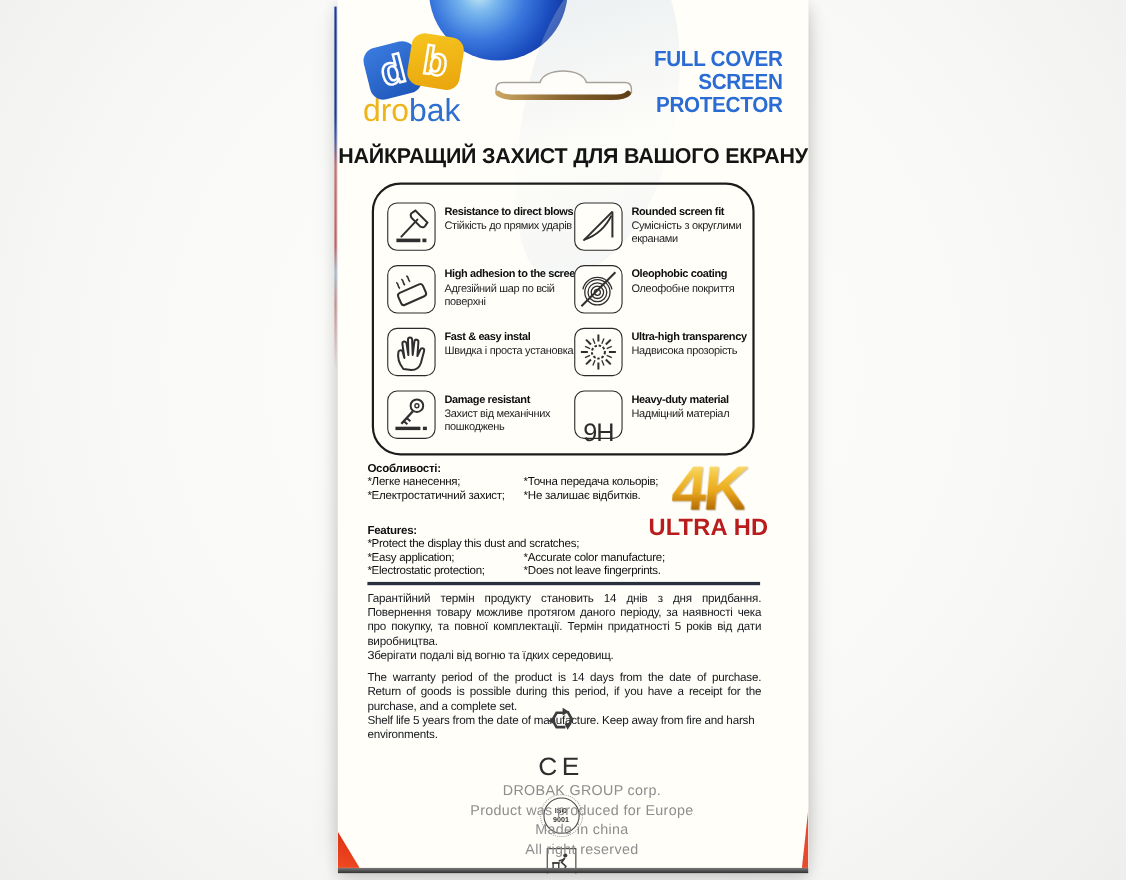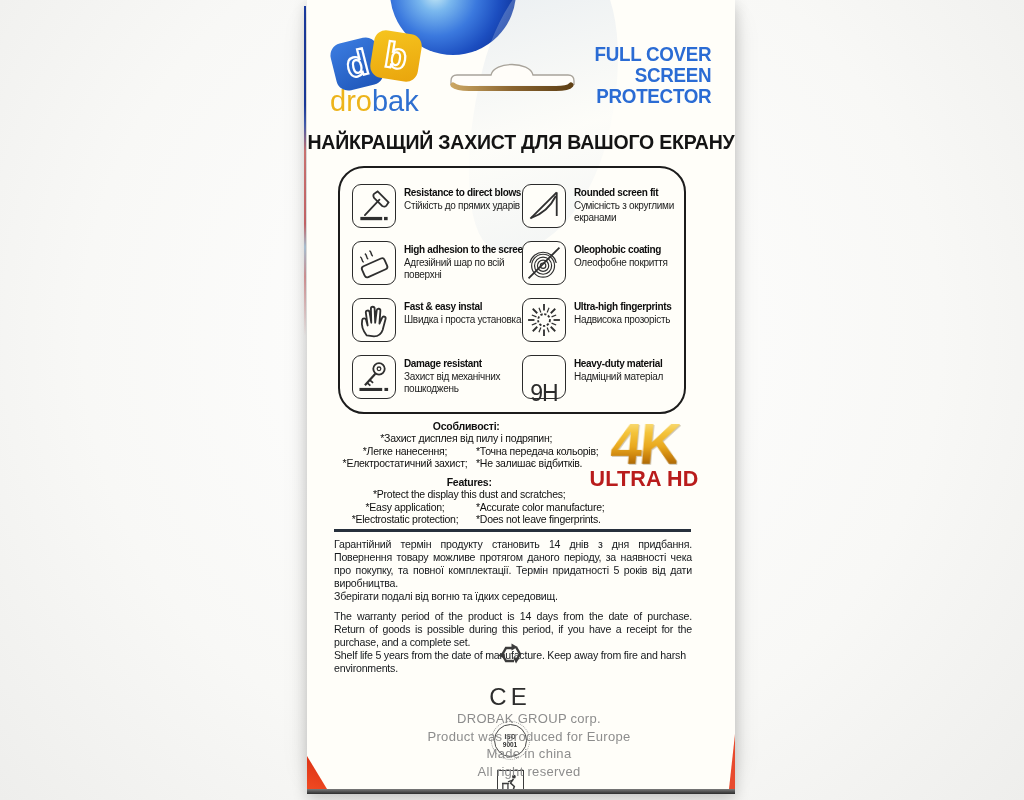--- a/index.html
+++ b/index.html
@@ -44,21 +44,21 @@
   .fcol{width:170px;display:flex;flex-direction:column;}
   .fitem{height:57px;display:flex;}
   .ibox{width:44px;height:44px;border:1.7px solid #2b2b2b;border-radius:9px;box-sizing:border-box;flex:none;
     display:flex;align-items:center;justify-content:center;background:#fffef9;}
   .ibox svg{display:block;}
   .nineh{font-size:23px;color:#2b2b2b;letter-spacing:-1px;margin-top:32px;}
   .ftext{margin-left:8px;padding-top:3px;}
   .ftitle{font-size:10px;font-weight:700;color:#0e0e0e;letter-spacing:-0.35px;white-space:nowrap;}
   .fsub{font-size:10px;color:#1c1c1c;letter-spacing:-0.3px;line-height:1.22;max-width:118px;margin-top:2px;}
   
-  .notes{position:absolute;left:27px;font-size:10.5px;line-height:12.4px;color:#0f0f0f;letter-spacing:-0.25px;text-align:center;}
+  .notes{position:absolute;left:27px;font-size:10.5px;line-height:12.4px;color:#0f0f0f;letter-spacing:-0.25px;}
   .notes .hdr{font-weight:700;}
   .nrow{display:flex;}
   .nrow .c1{width:142px;flex:none;}
   .notes-uk{top:420px;}
   .notes-en{top:476px;}
   
   .badge4k{position:absolute;left:268px;top:418px;width:138px;text-align:center;}
   .badge4k .k4{display:inline-block;font-size:57px;font-weight:700;line-height:52px;letter-spacing:-3px;transform:skewX(-5deg);
     background:linear-gradient(180deg,#fbe694 0%,#f4c43b 28%,#e9a81d 55%,#c57c0a 78%,#8f5605 100%);
     -webkit-background-clip:text;background-clip:text;color:transparent;
@@ -256,41 +256,40 @@
               <line x1="22" y1="7.5" x2="22" y2="13" transform="rotate(157.5 22 22)"></line>
               <line x1="22" y1="7.5" x2="22" y2="13" transform="rotate(202.5 22 22)"></line>
               <line x1="22" y1="7.5" x2="22" y2="13" transform="rotate(247.5 22 22)"></line>
               <line x1="22" y1="7.5" x2="22" y2="13" transform="rotate(292.5 22 22)"></line>
               <line x1="22" y1="7.5" x2="22" y2="13" transform="rotate(337.5 22 22)"></line>
             </g>
             <circle cx="22" cy="22" r="6.5" fill="none" stroke="#2f2f2f" stroke-width="2" stroke-dasharray="2.5 1.8"></circle>
           </svg>
         </span>
         <span class="ftext">
-          <div class="ftitle">Ultra-high fingerprints</div>
+          <div class="ftitle">Ultra-high transparency</div>
           <div class="fsub">Надвисока прозорість</div>
         </span>
       </div>
 
       <div class="fitem">
         <span class="ibox">
           <span class="nineh">9H</span>
         </span>
         <span class="ftext">
           <div class="ftitle">Heavy-duty material</div>
           <div class="fsub">Надміцний матеріал</div>
         </span>
       </div>
 
     </div>
   </div>
 
   <div class="notes notes-uk">
     <div class="hdr">Особливості:</div>
-    <div>*Захист дисплея від пилу і подряпин;</div>
     <div class="nrow">
       <span class="c1">*Легке нанесення;</span>
       <span>*Точна передача кольорів;</span>
     </div>
     <div class="nrow">
       <span class="c1">*Електростатичний захист;</span>
       <span>*Не залишає відбитків.</span>
     </div>
   </div>
 

